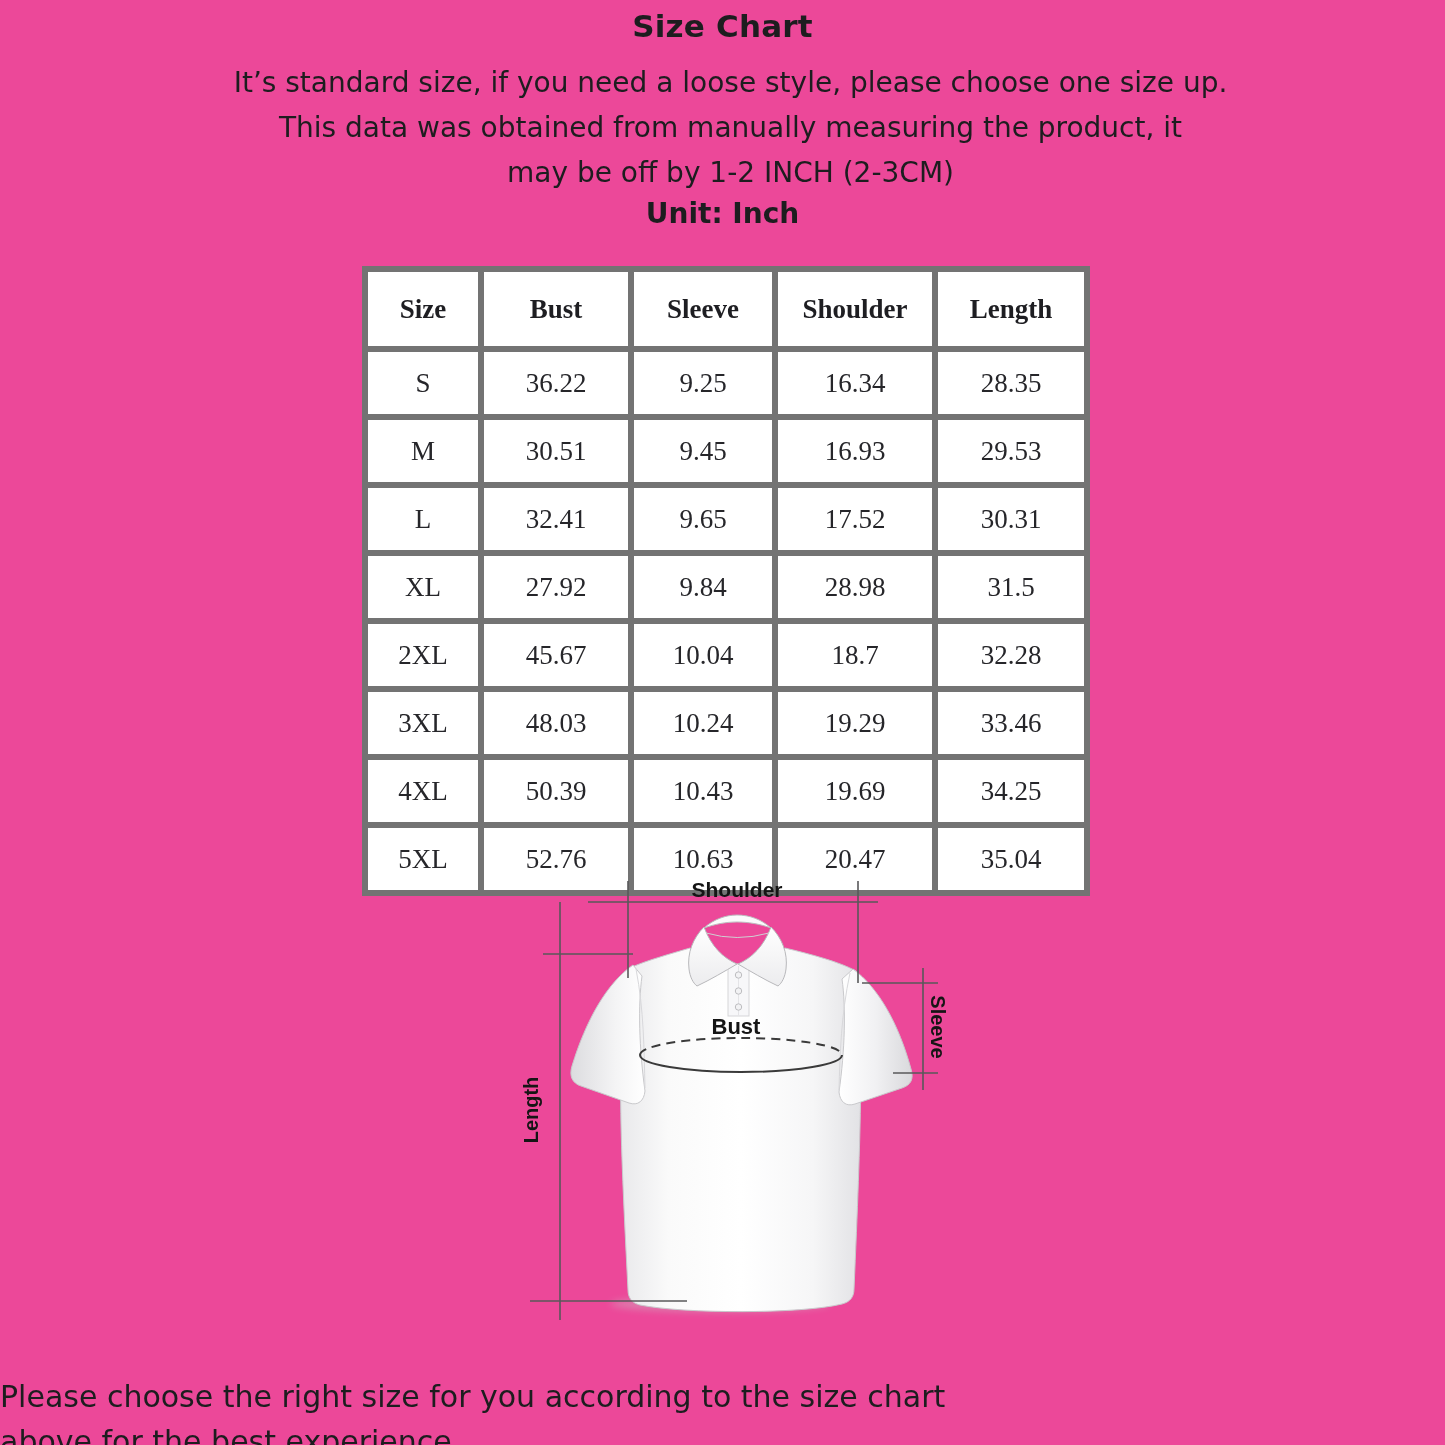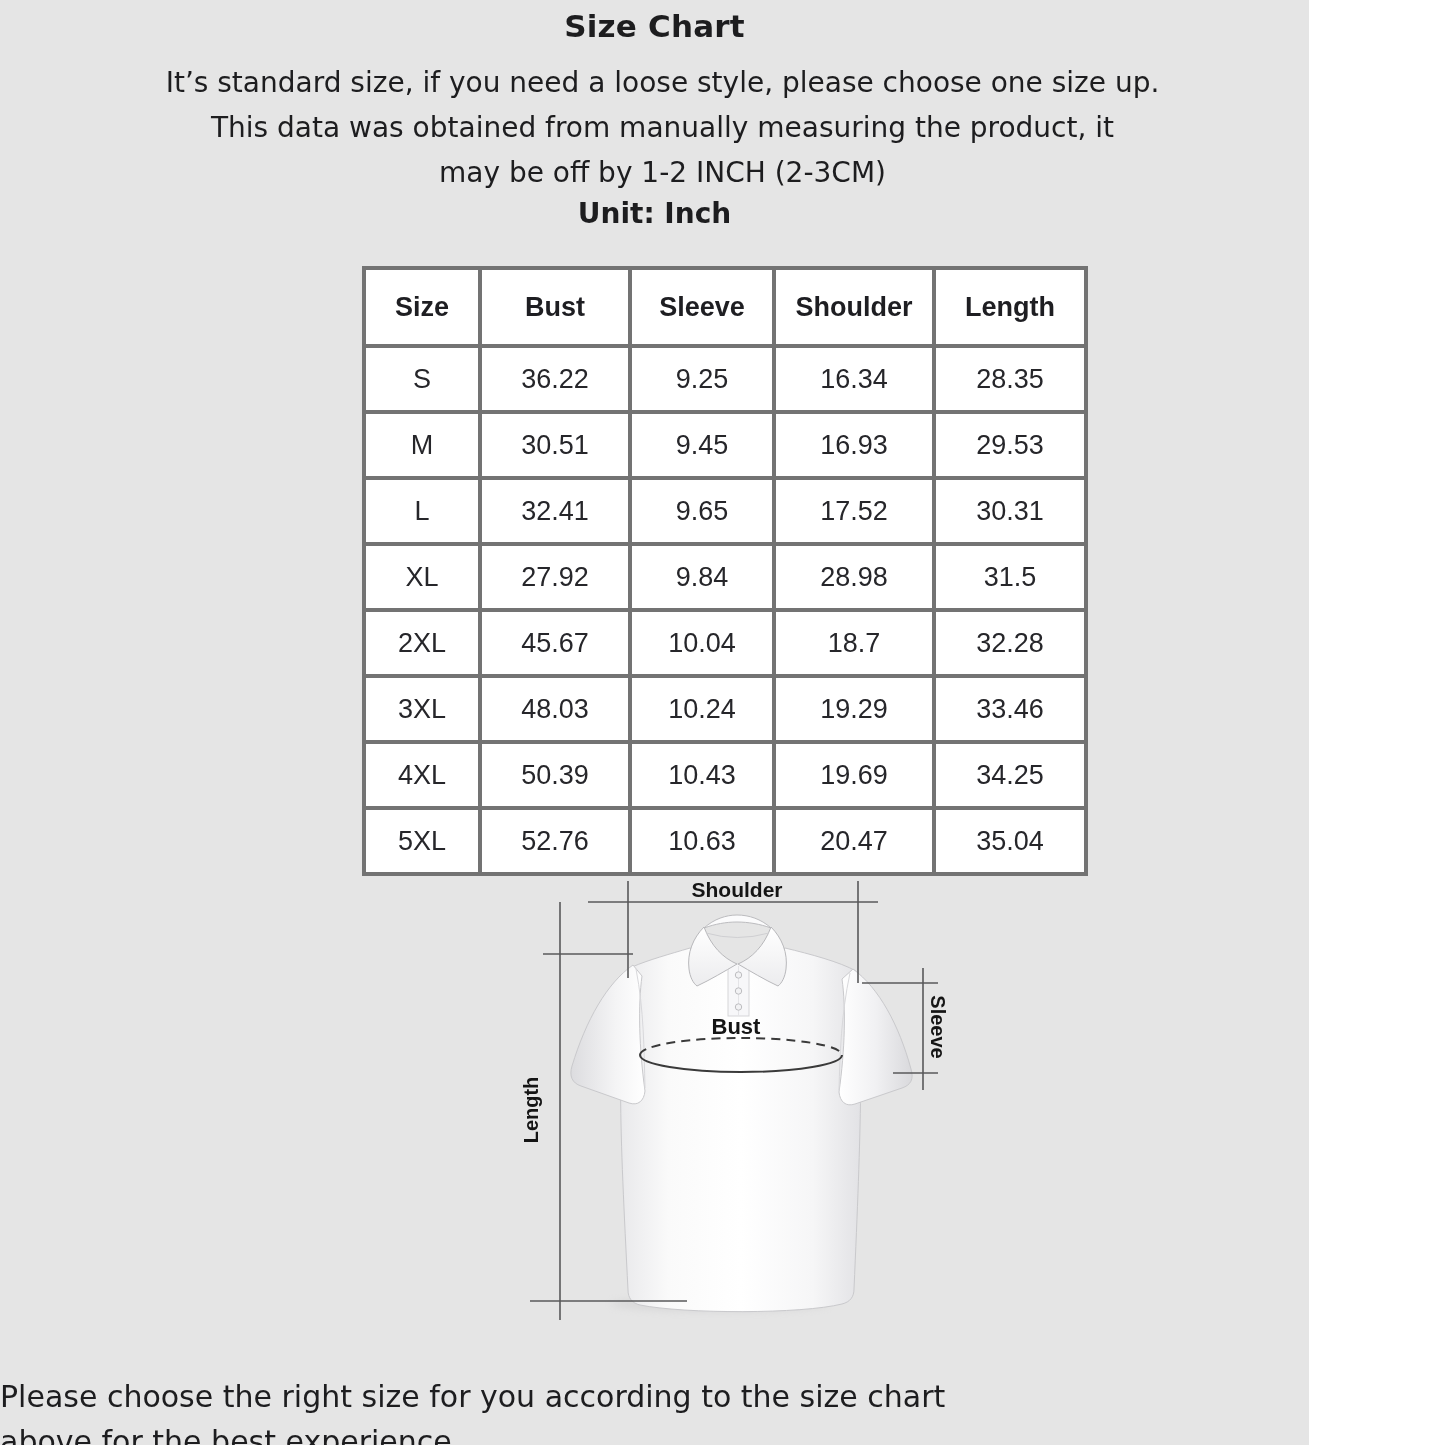--- a/index.html
+++ b/index.html
@@ -1,39 +1,40 @@
 <!DOCTYPE html>
 <html><head>
 <meta charset="utf-8">
 <style>
   html,body{margin:0;padding:0;background:#ffffff;}
   .canvas{
-    position:relative;width:1309px;height:1445px;background:#e5e5e5;
+    position:relative;width:1445px;height:1445px;background:#ec4899;
     font-family:"DejaVu Sans",sans-serif;color:#1d1d1f;overflow:hidden;
   }
   .page-title{
     position:absolute;top:8px;left:0;width:100%;text-align:center;
     font-size:31px;font-weight:700;letter-spacing:.2px;
   }
   .intro{
     position:absolute;top:60px;left:8px;width:100%;text-align:center;
     font-size:28px;line-height:45px;font-weight:400;
   }
   .unit-label{
     position:absolute;top:197px;left:0;width:100%;text-align:center;
     font-size:28px;font-weight:700;
   }
   table.size-table{
     position:absolute;top:266px;left:362px;
     border-collapse:collapse;table-layout:fixed;background:#fff;
     font-family:"Liberation Sans",sans-serif;font-size:27px;color:#26262a;
   }
   table.size-table th,table.size-table td{
-    border:4px solid #737373;text-align:center;vertical-align:middle;
+    border:6px solid #737373;text-align:center;vertical-align:middle;
     padding:0;
+    font-family:Liberation Serif, serif;
   }
   table.size-table th{height:74px;font-weight:700;font-size:27px;color:#1e1e22;}
   table.size-table td{height:62px;font-weight:400;}
   .diagram{position:absolute;top:870px;left:520px;width:440px;height:460px;}
   .diagram svg{display:block;width:440px;height:460px;}
   .diagram text{
     font-family:"Liberation Sans",sans-serif;font-weight:700;fill:#151515;
   }
   .footer-note{
     position:absolute;top:1374px;left:0;width:100%;

